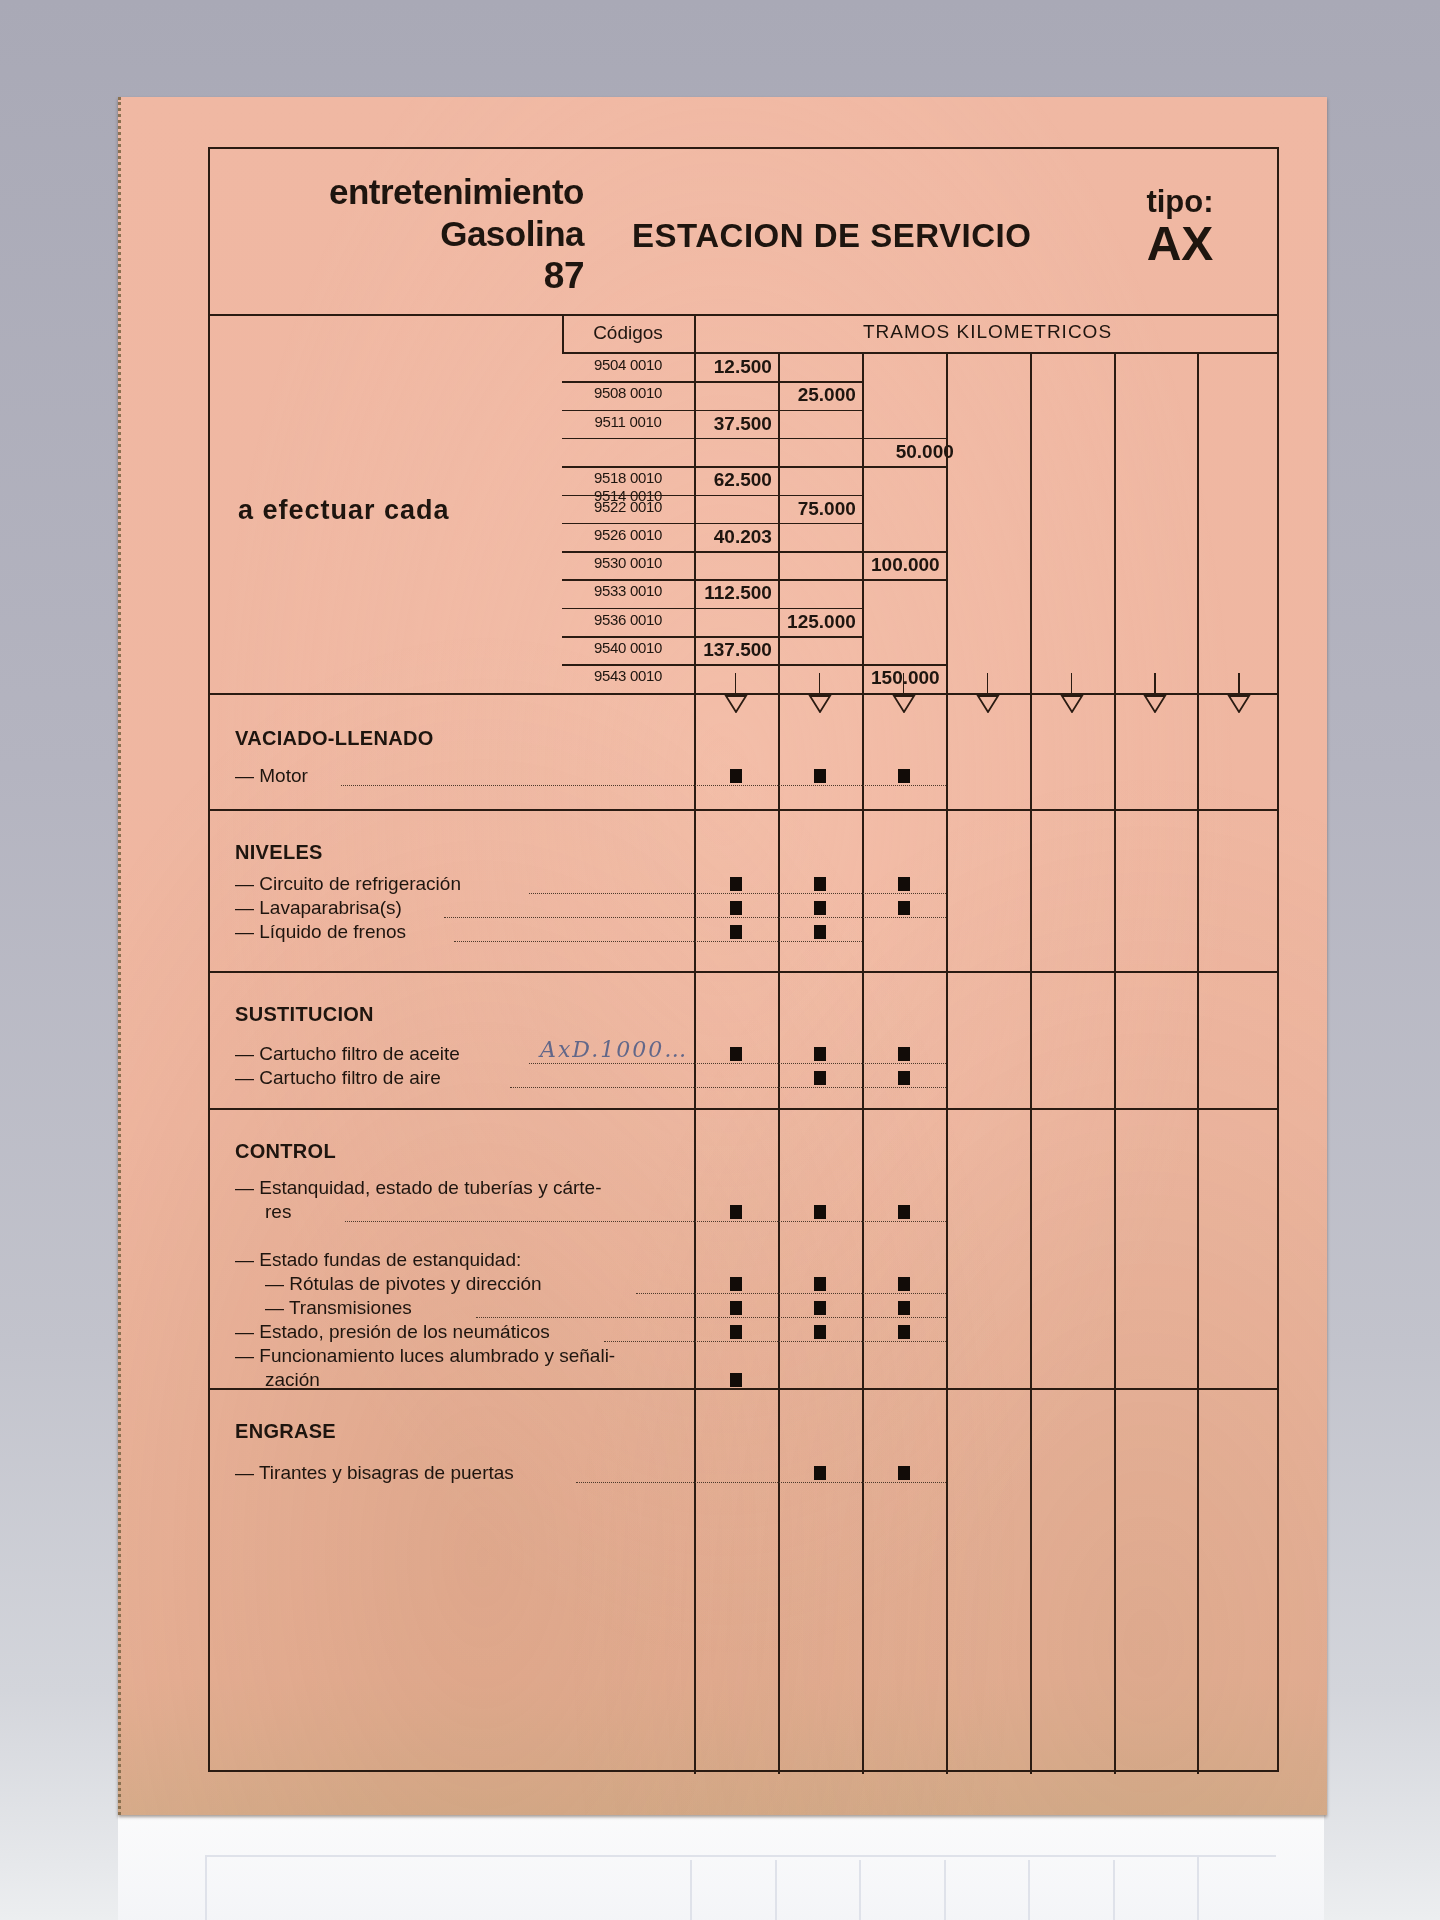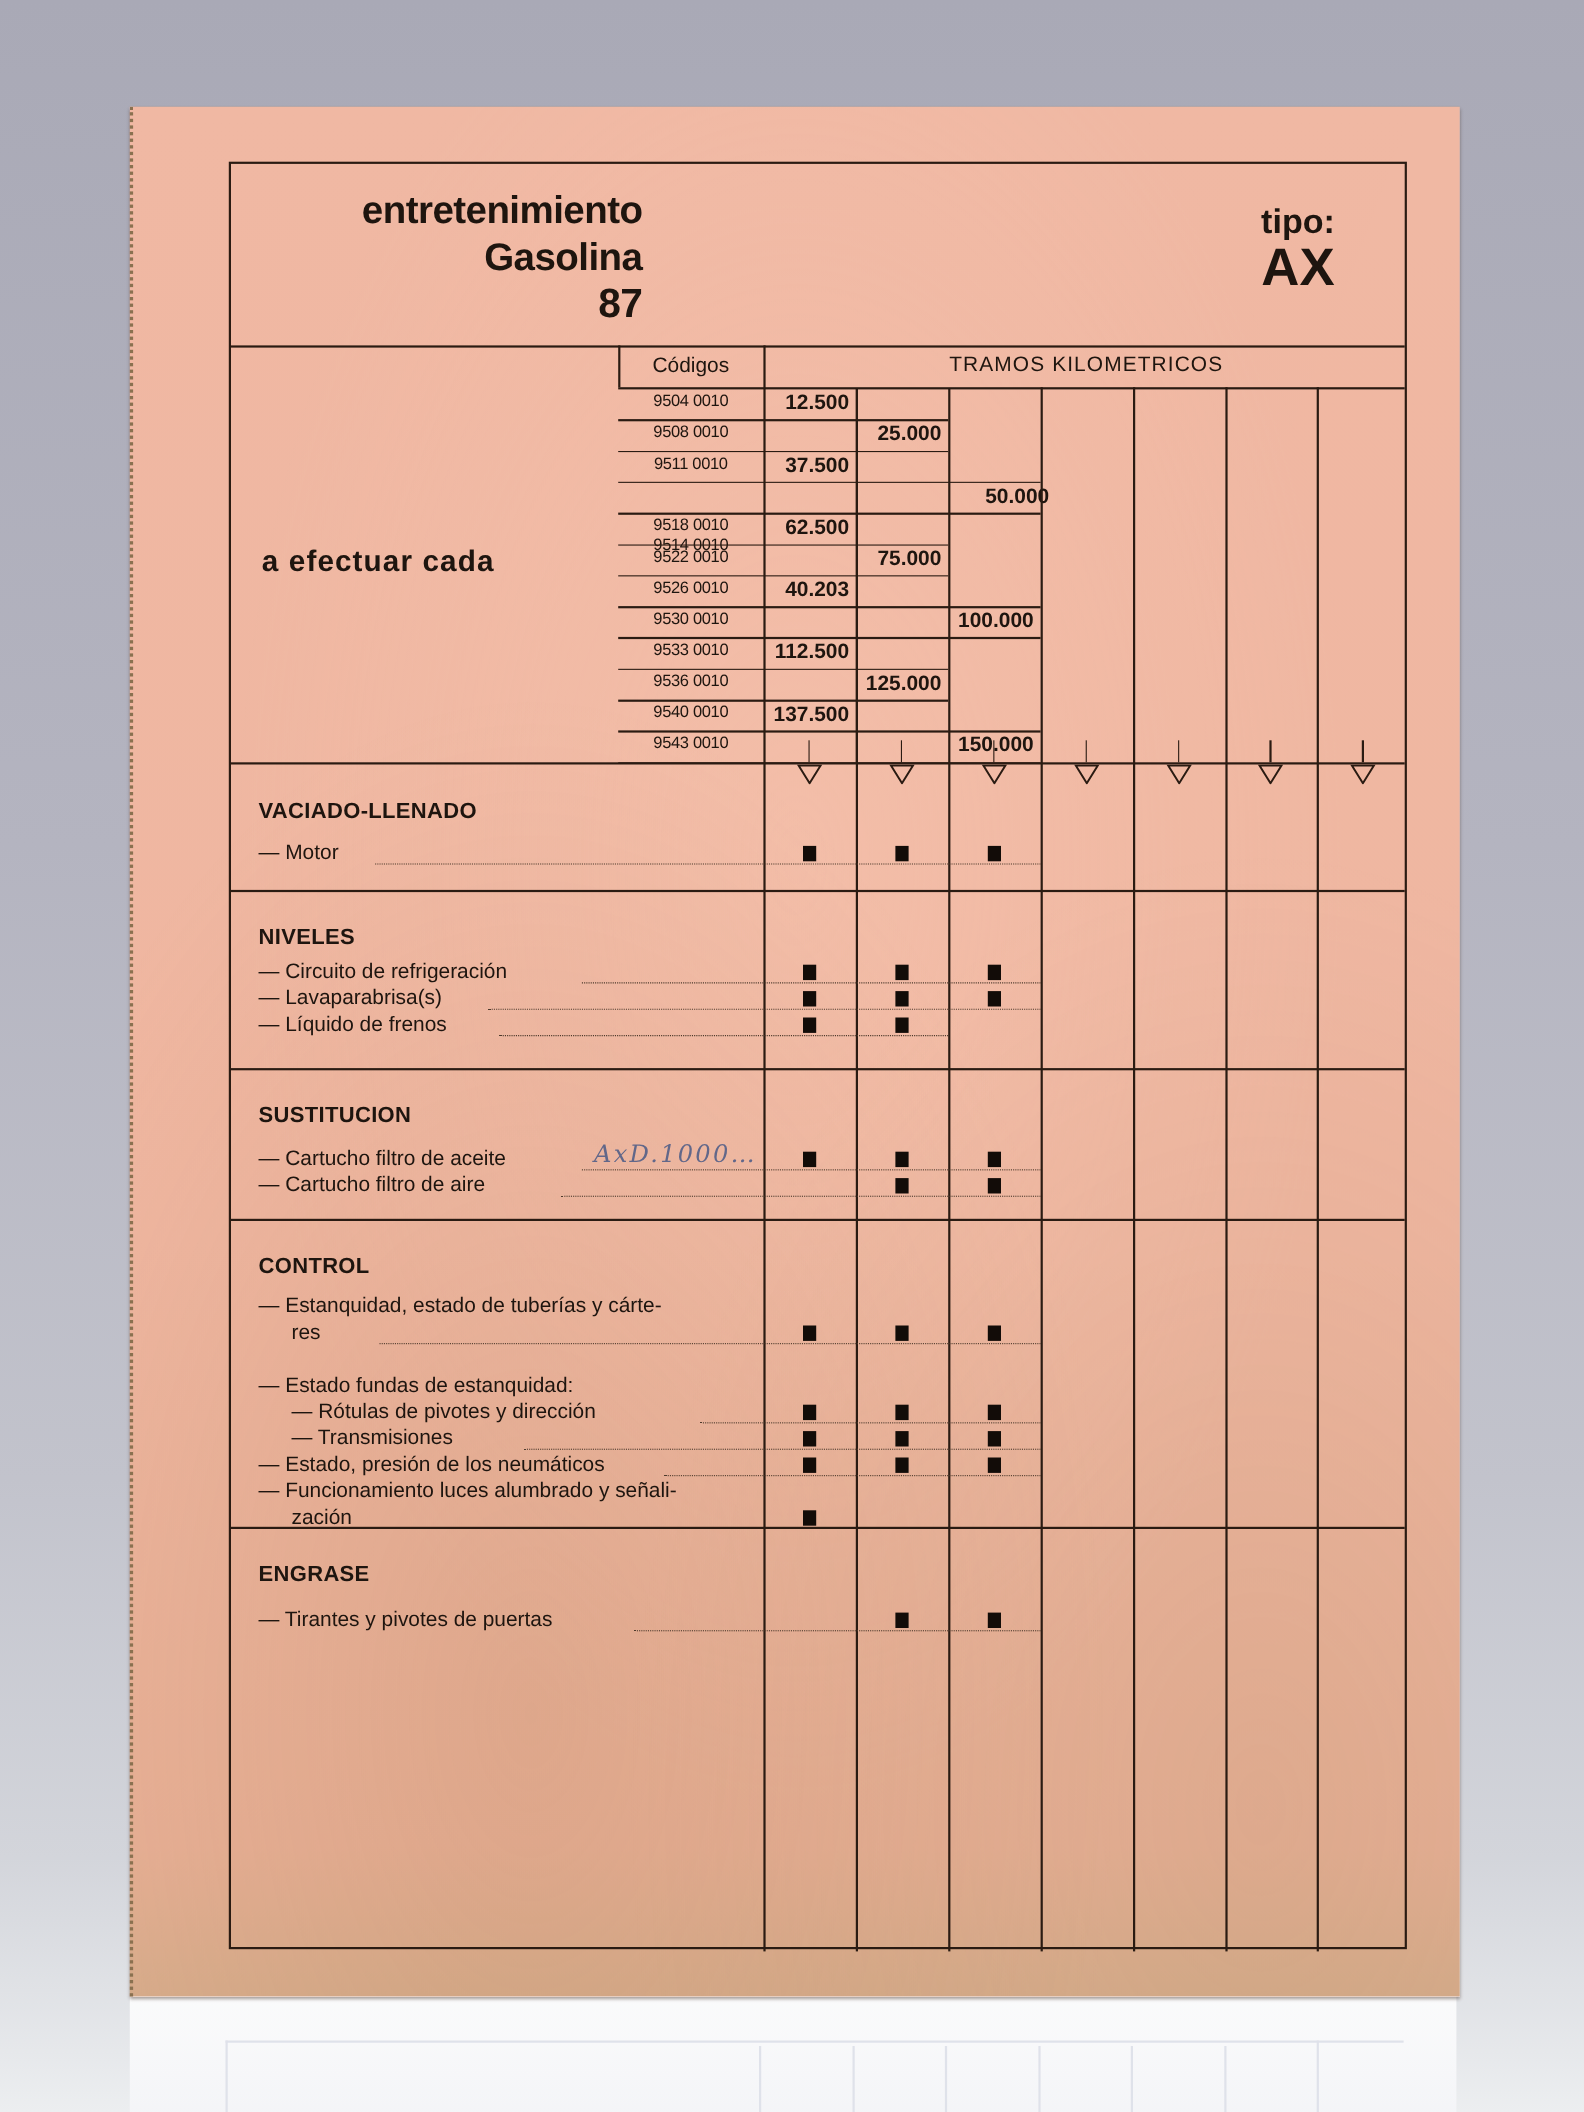--- a/index.html
+++ b/index.html
@@ -69,20 +69,21 @@
 </div>
 
 <div class="card">
   <div class="form" id="form">
 
     <div class="title-left">
       <div>entretenimiento</div>
       <div>Gasolina</div>
       <div class="l3">87</div>
     </div>
+    <div class="title-center">ESTACION DE SERVICIO</div>
     <div class="tipo">
       <div class="lbl">tipo:</div>
       <div class="val">AX</div>
     </div>
     <div class="hline" style="left:0;top:165px;width:1067px;"></div>
 
     <div class="efectuar">a efectuar cada</div>
     <div class="codigos-hdr">Códigos</div>
     <div class="tramos-hdr">TRAMOS KILOMETRICOS</div>
     <div class="vline" style="left:352px;top:165px;height:38px;"></div>
@@ -246,19 +247,19 @@
         <div class="dots" style="left:394px;top:1192px;width:341.69999999999993px;"></div>
         <div class="mark" style="left:519.95px;top:1176px;"></div>
         <div class="mark" style="left:603.85px;top:1176px;"></div>
         <div class="mark" style="left:687.75px;top:1176px;"></div>
         <div class="item" style="left:25px;top:1196px;">— Funcionamiento luces alumbrado y señali-</div>
         <div class="item" style="left:55px;top:1220px;">zación</div>
         <div class="dots" style="left:135px;top:1240px;width:432.9px;"></div>
         <div class="mark" style="left:519.95px;top:1224px;"></div>
         <div class="hline" style="left:0;top:1239px;width:1067px;"></div>
         <div class="sec-title" style="top:1271px;">ENGRASE</div>
-        <div class="item" style="left:25px;top:1313px;">— Tirantes y pivotes de puertas</div>
+        <div class="item" style="left:25px;top:1313px;">— Tirantes y bisagras de puertas</div>
         <div class="dots" style="left:365.8px;top:1333px;width:369.8999999999999px;"></div>
         <div class="mark" style="left:603.85px;top:1317px;"></div>
         <div class="mark" style="left:687.75px;top:1317px;"></div>
       </div>
   </div>
 </div>
 
 </body></html>

